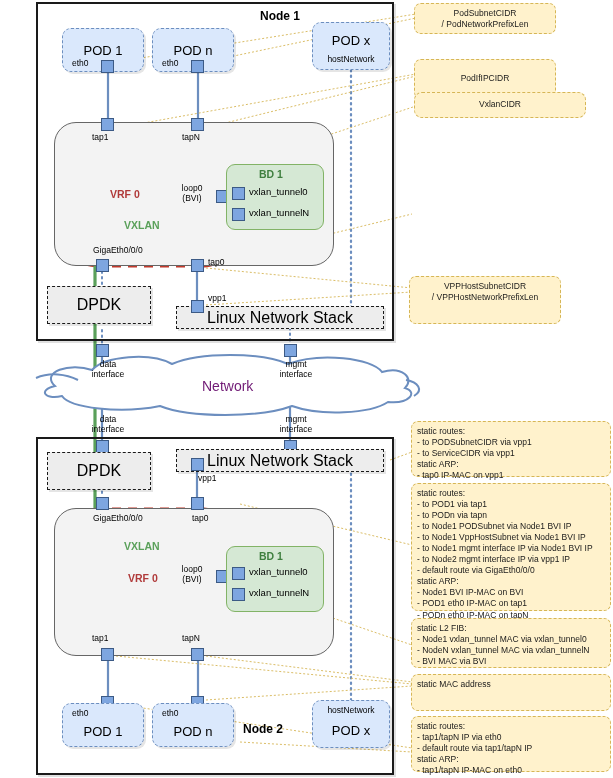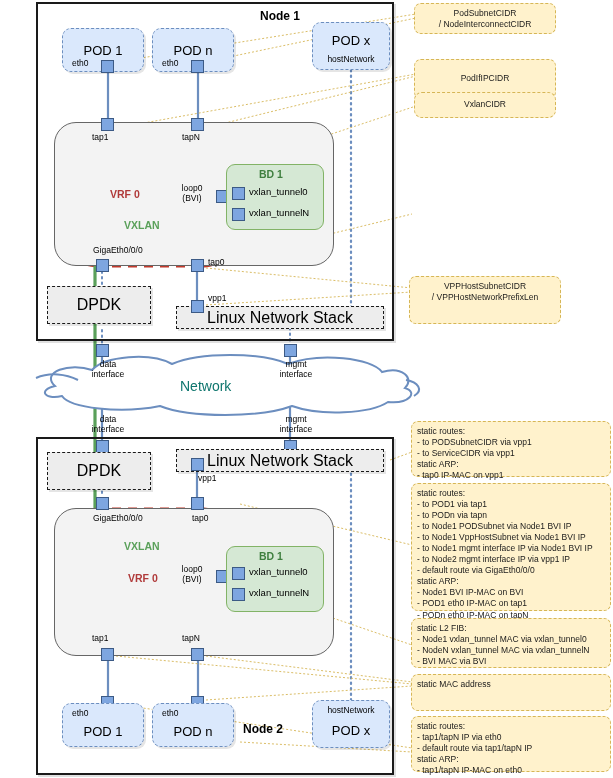--- a/index.html
+++ b/index.html
@@ -106,21 +106,21 @@
     font-size:10.5px;font-weight:bold;color:#b03a3a;white-space:nowrap;
   }
   .vxlan-lbl{
     position:absolute;
     font-size:10.5px;font-weight:bold;color:#5aa05a;white-space:nowrap;
   }
   .tunnel-lbl{
     position:absolute;font-size:9.5px;color:#000;white-space:nowrap;
   }
   .netlabel{
-    position:absolute;font-size:14px;color:#0f766e;white-space:nowrap;
+    position:absolute;font-size:14px;color:#701a75;white-space:nowrap;margin-left:22px;
   }
   .iflabel{
     position:absolute;font-size:8.5px;color:#000;text-align:center;
     line-height:1.2;white-space:nowrap;
   }
 
   
   .note{
     position:absolute;
     background:#fff2cc;
@@ -366,25 +366,25 @@
     <span class="pod-name" style="position:relative;top:6px;">POD n</span>
   </div>
   <div class="pod-sub" style="left:162px;top:708px;">eth0</div>
 
   <div class="abs pod" style="left:312px;top:700px;width:78px;height:48px;">
     <span class="pod-name" style="position:relative;top:6px;">POD x</span>
   </div>
   <div class="pod-sub c" style="left:320px;top:705px;width:62px;text-align:center;">hostNetwork</div>
 
   <div class="note c" style="left:414px;top:3px;width:142px;height:31px;">PodSubnetCIDR
-/ NodeInterconnectCIDR</div>
+/ PodNetworkPrefixLen</div>
 
   <div class="note c" style="left:414px;top:59px;width:142px;height:40px;display:flex;align-items:center;justify-content:center;">PodIfIPCIDR</div>
 
-  <div class="note c" style="left:414px;top:92px;width:142px;height:26px;display:flex;align-items:center;justify-content:center;border-radius:8px;">VxlanCIDR</div>
+  <div class="note c" style="left:414px;top:92px;width:172px;height:26px;display:flex;align-items:center;justify-content:center;border-radius:8px;">VxlanCIDR</div>
 
 
   <div class="note c" style="left:409px;top:276px;width:152px;height:48px;">VPPHostSubnetCIDR
 / VPPHostNetworkPrefixLen</div>
 
   <div class="note" style="left:411px;top:421px;width:200px;height:56px;">static routes:
   - to PODSubnetCIDR via vpp1
   - to ServiceCIDR via vpp1
 static ARP:
   - tap0 IP-MAC on vpp1</div>

